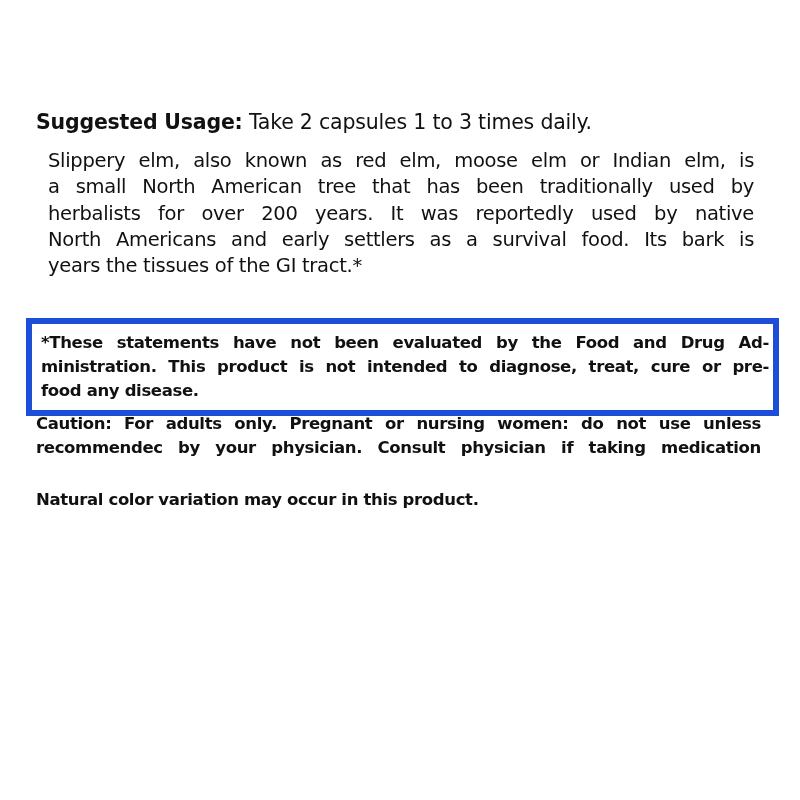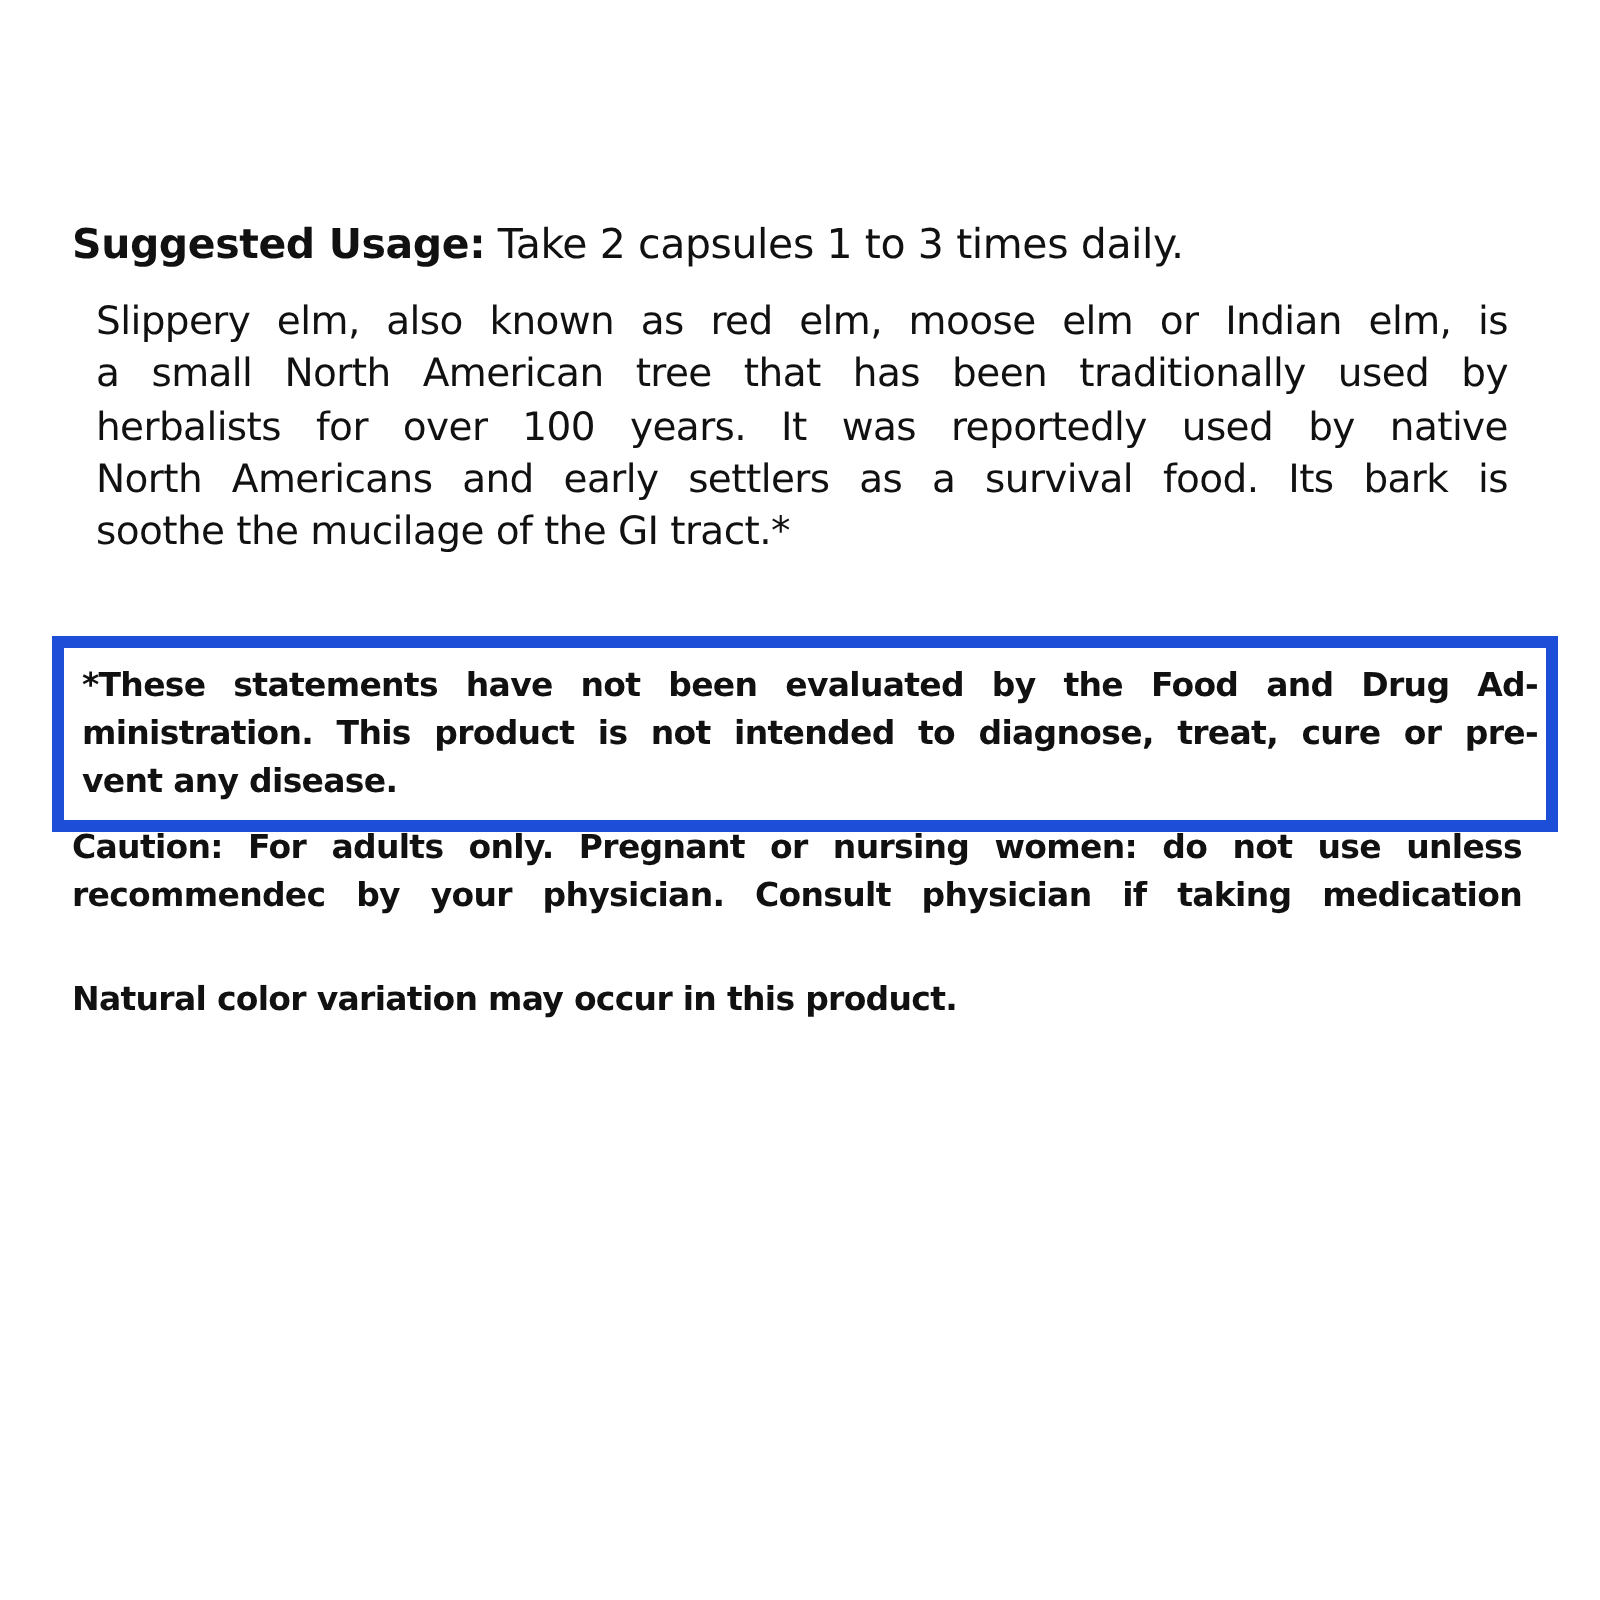--- a/index.html
+++ b/index.html
@@ -107,31 +107,31 @@
   </style>
 </head>
 <body>
 
 <div class="label-panel">
   <p class="usage"><span class="usage-heading">Suggested Usage:</span><span> Take 2 capsules 1 to 3 times daily.</span></p>
 
   <p class="description">
     <span class="line">Slippery elm, also known as red elm, moose elm or Indian elm, is</span>
     <span class="line">a small North American tree that has been traditionally used by</span>
-    <span class="line">herbalists for over 100 years. It was reportedly used by native</span>
+    <span class="line">herbalists for over 200 years. It was reportedly used by native</span>
     <span class="line">North Americans and early settlers as a survival food. Its bark is</span>
-    <span class="line last">soothe the mucilage of the GI tract.*</span>
+    <span class="line last">years the tissues of the GI tract.*</span>
   </p>
 </div>
 
 <div class="disclaimer-box">
   <div class="disclaimer-text">
     <span class="line">*These statements have not been evaluated by the Food and Drug Ad-</span>
     <span class="line">ministration. This product is not intended to diagnose, treat, cure or pre-</span>
-    <span class="line last">vent any disease.</span>
+    <span class="line last">food any disease.</span>
   </div>
 </div>
 
 <div class="caution">
   <span class="line">Caution: For adults only. Pregnant or nursing women: do not use unless</span>
   <span class="line">recommendec by your physician. Consult physician if taking medication</span>
 </div>
 
 <div class="natural">Natural color variation may occur in this product.</div>
 

